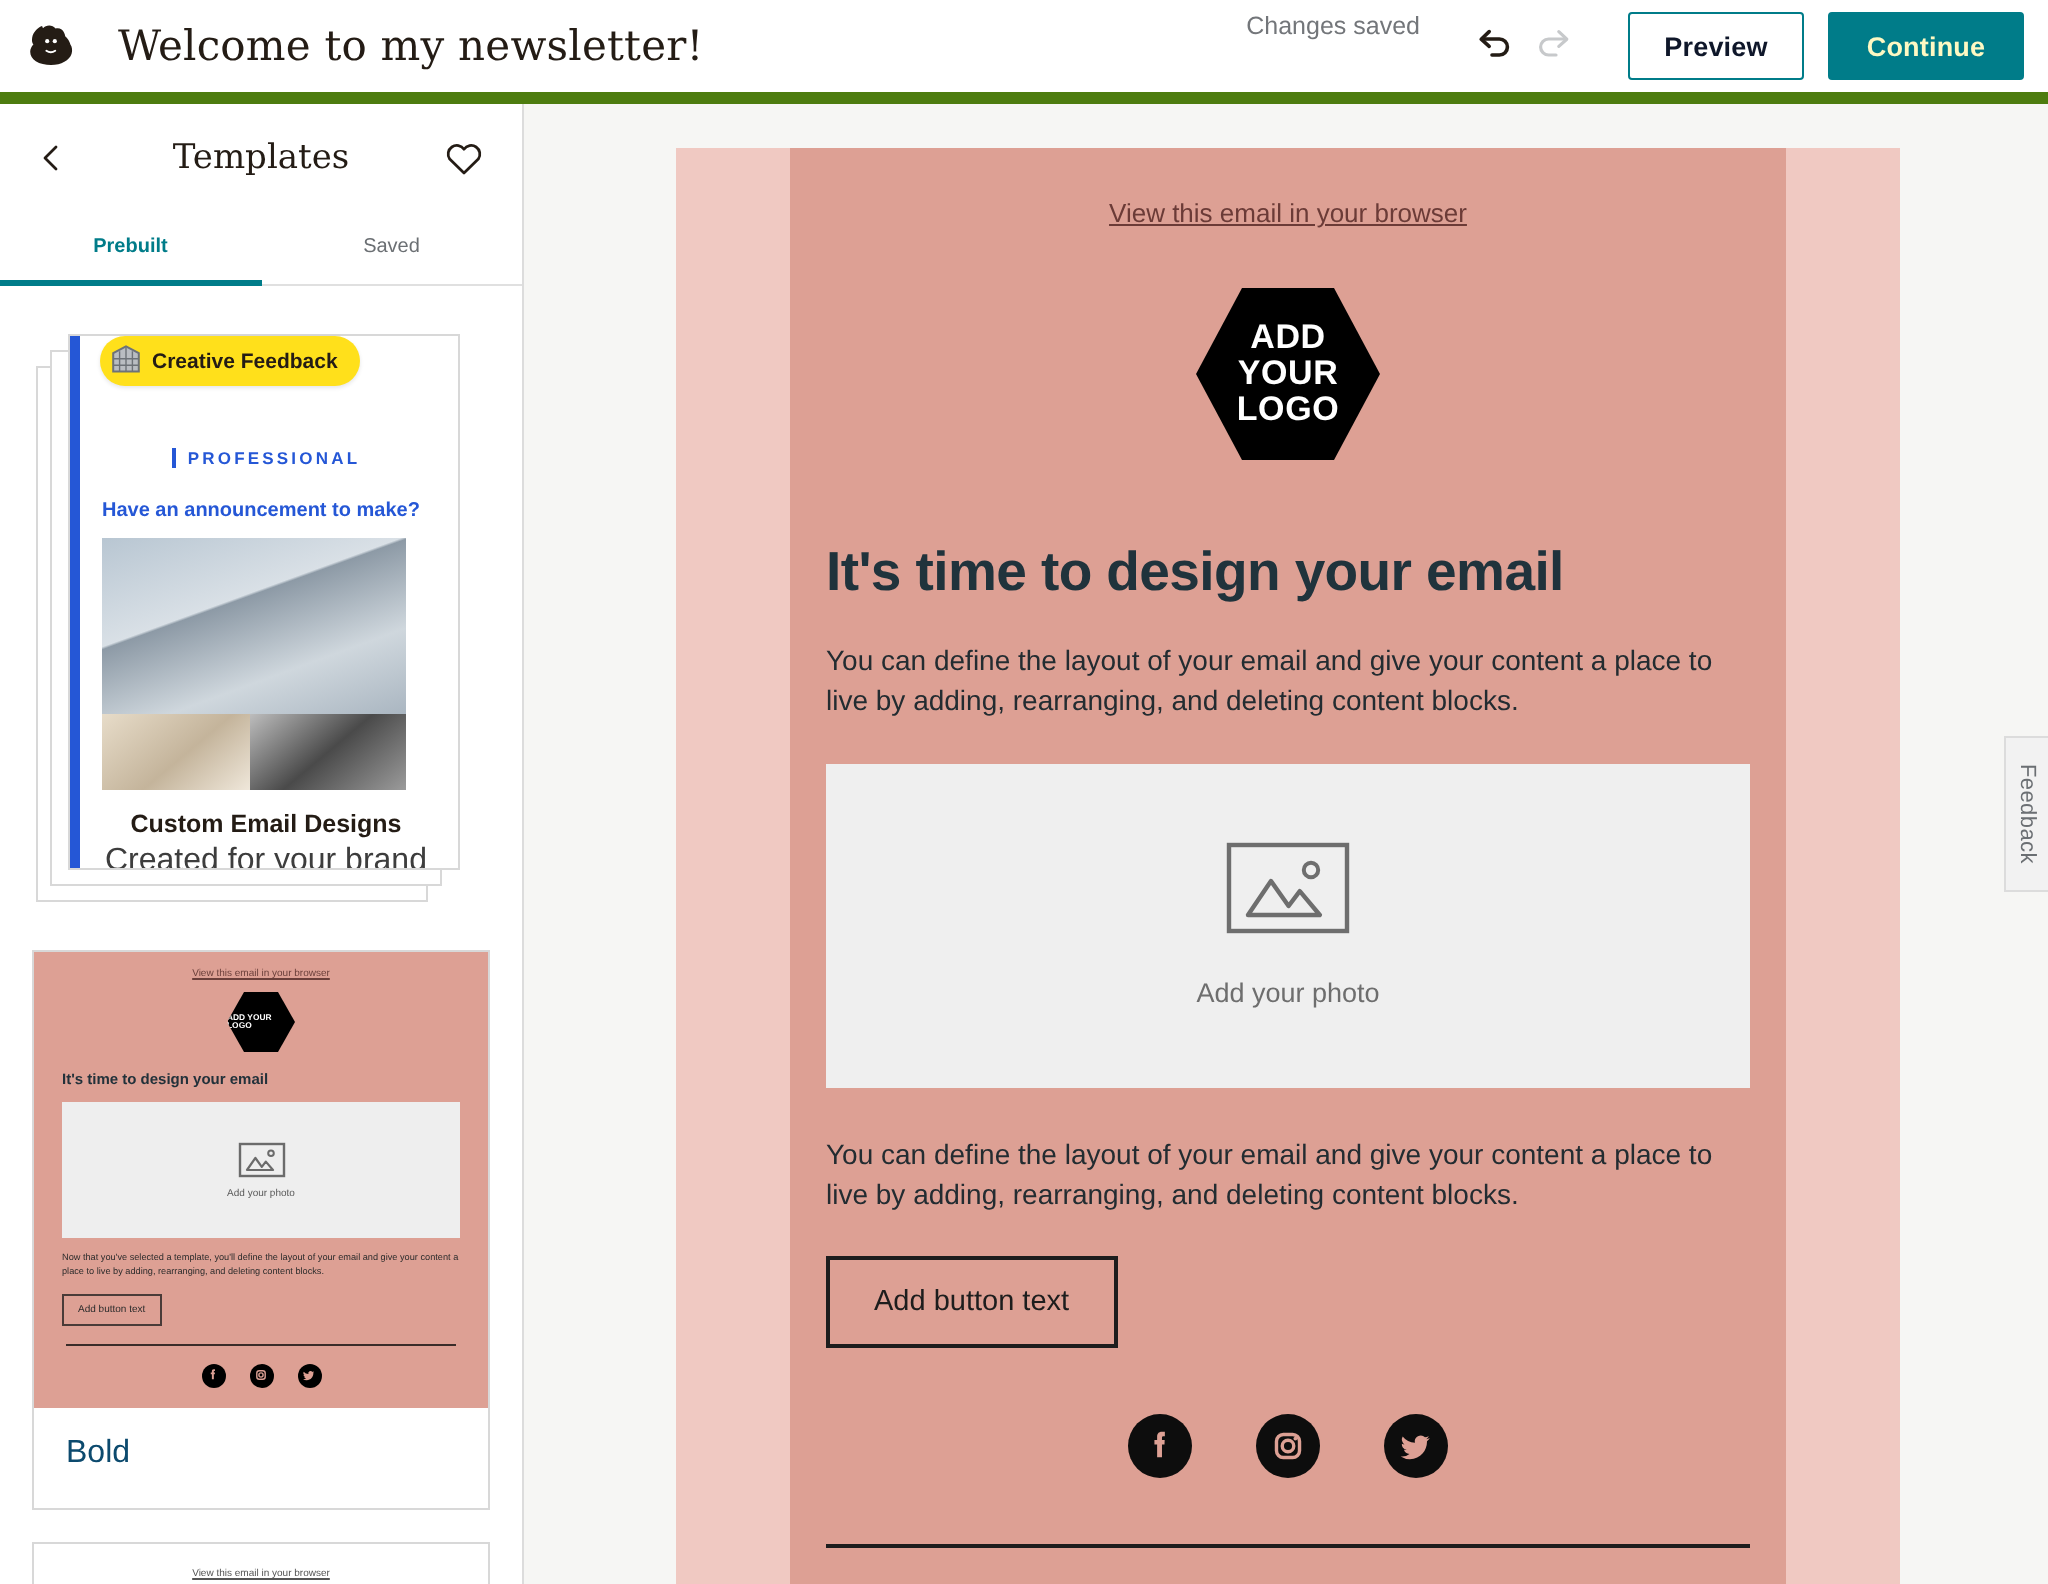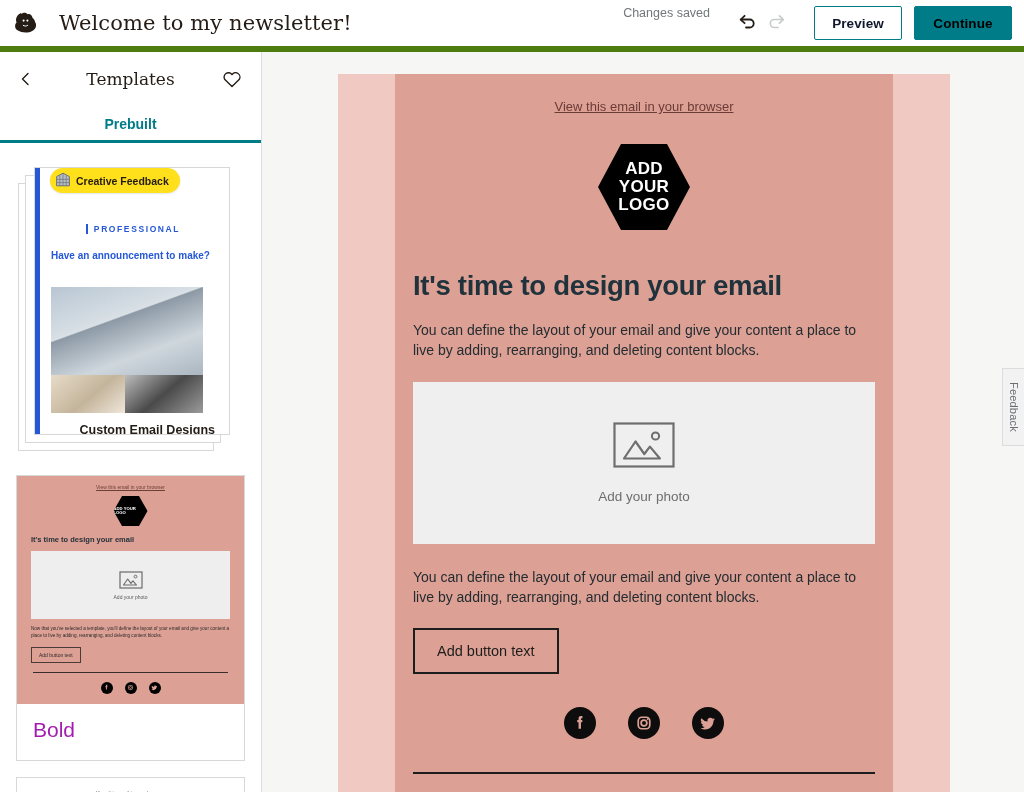--- a/index.html
+++ b/index.html
@@ -33,21 +33,21 @@
   .btn {
     font-size: 13.5px; font-weight: 700; border-radius: 2px; cursor: pointer;
     height: 34px; display: flex; align-items: center; justify-content: center;
     letter-spacing: .1px;
   }
   .btn-preview {
     width: 88px; background: #fff; color: #0f172a; border: 1px solid #007c89;
     margin-right: 12px;
   }
   .btn-continue {
-    width: 98px; background: #007c89; color: #000000; border: 1px solid #007c89;
+    width: 98px; background: #007c89; color: #fef9c3; border: 1px solid #007c89;
   }
 
   
   .sidebar {
     position: absolute; top: 52px; left: 0; width: 262px; height: 740px;
     background: #fff; border-right: 1px solid #dcdcdc; overflow: hidden;
   }
   .sidebar-head {
     height: 53px; display: flex; align-items: center; padding: 0 18px; position: relative;
   }
@@ -56,21 +56,21 @@
     position: absolute; left: 0; right: 0; text-align: center;
     font-family: "DejaVu Serif", "Liberation Serif", serif;
     font-size: 17px; color: #241c15; pointer-events: none;
   }
   .heart-icon { margin-left: auto; cursor: pointer; display: flex; z-index: 2; }
   .tabs {
     display: flex; height: 38px; border-bottom: 1px solid #e0e0e0; position: relative;
   }
   .tab {
     flex: 1; display: flex; align-items: center; justify-content: center;
-    font-size: 14px; color: #6b6f73; cursor: pointer; position: relative;
+    font-size: 10px; color: #6b6f73; cursor: pointer; position: relative;
   }
   .tab.active { color: #007c89; font-weight: 700; }
   .tab.active::after {
     content: ""; position: absolute; left: 0; right: 0; bottom: -1px;
     height: 3px; background: #007c89;
   }
   .tpl-list { padding: 18px 16px 0 16px; }
 
   
   .stack-wrap { position: relative; height: 300px; margin-bottom: 14px; }
@@ -87,30 +87,30 @@
     display:flex; align-items:center; gap:5px;
     font-size: 10.5px; font-weight: 700; color:#241c15; white-space: nowrap;
     box-shadow: 0 1px 2px rgba(0,0,0,.10); cursor: pointer;
   }
   .tpl-inner { padding: 44px 14px 0 16px; }
   .pro-label {
     font-size: 8.5px; font-weight: 800; color:#2557d6; letter-spacing: 1.6px;
     border-left: 2px solid #2557d6; padding-left: 6px; margin: 12px auto 16px auto;
     width: fit-content;
   }
-  .tpl-headline { font-size: 10px; font-weight: 800; color:#2557d6; margin-bottom: 26px; }
+  .tpl-headline { font-size: 10px; font-weight: 800; color:#2557d6; margin-bottom: 8px; }
   .photo-grid { display:flex; flex-wrap: wrap; width: 152px; height: 126px; overflow:hidden; }
   .ph { background:#c9d3dc; }
   .ph.big { width:152px; height:88px;
     background: linear-gradient(160deg,#b8c6d2 0%,#d9e0e6 38%,#8d9aa6 39%,#cfd7dd 70%,#aab6c1 100%); }
   .ph.s1 { width:74px; height:38px;
     background: linear-gradient(140deg,#e7dcc9 0%,#c4b49b 55%,#efe7da 100%); }
   .ph.s2 { width:78px; height:38px;
     background: linear-gradient(140deg,#bdbdbd 0%,#4a4a4a 50%,#9b9b9b 100%); }
-  .tpl-foot { text-align:right; margin-top: 10px; }
+  .tpl-foot { text-align:center; margin-top: 10px; }
   .tpl-foot .t1 { font-size: 12.5px; font-weight: 700; color:#241c15; }
   .tpl-foot .t2 { font-size: 16px; color:#3d3d3d; margin-top: 3px; }
 
   
   .card {
     border: 1px solid #d8d8d8; background:#fff; margin-bottom: 16px; overflow:hidden;
     cursor: pointer;
   }
   .mini { background:#dda094; padding: 8px 14px 10px 14px; }
   .mini-link {
@@ -131,21 +131,21 @@
   .mini-cap { font-size: 5px; color:#5a5a5a; }
   .mini-p { font-size: 4.6px; color:#2b2b2b; line-height:1.5; margin-bottom: 7px; }
   .mini-btn {
     border:1px solid #4a3b38; font-size:5px; color:#2b2b2b; padding:4px 7px;
     width: fit-content; margin-bottom: 9px;
   }
   .mini-rule { height:1px; background:#3a2c29; margin: 0 2px 9px 2px; }
   .mini-soc { display:flex; justify-content:center; gap: 12px; }
   .soc-mini { width:12px; height:12px; border-radius:50%; background:#000; display:flex;
               align-items:center; justify-content:center; }
-  .card-label { padding: 14px 16px 18px 16px; font-size: 21px; color:#a21caf; }
+  .card-label { padding: 14px 16px 18px 16px; font-size: 16px; color:#0c4a6e; }
 
   
   .canvas {
     position: absolute; top: 52px; left: 262px; width: 762px; height: 740px;
     background: #f6f6f4; overflow: hidden;
   }
   .email-outer {
     position: absolute; left: 76px; top: 22px; width: 612px; min-height: 740px;
     background: #f0c9c2;
   }
@@ -236,20 +236,21 @@
       <div class="sidebar-title">Templates</div>
       <span class="heart-icon">
         <svg width="22" height="22" viewBox="0 0 24 24">
           <path d="M12 20.2 4.2 12.6A4.6 4.6 0 0 1 12 7.2a4.6 4.6 0 0 1 7.8 5.4z" stroke="#241c15" stroke-width="1.5" fill="none" stroke-linejoin="round"></path>
         </svg>
       </span>
     </div>
 
     <div class="tabs">
       <div class="tab active">Prebuilt</div>
+      <div class="tab">Saved</div>
     </div>
 
     <div class="tpl-list">
 
       <div class="stack-wrap">
         <div class="stack-l3"></div>
         <div class="stack-l2"></div>
         <div class="ca-badge">
           <span>
             <svg width="16" height="15" viewBox="0 0 16 15">

